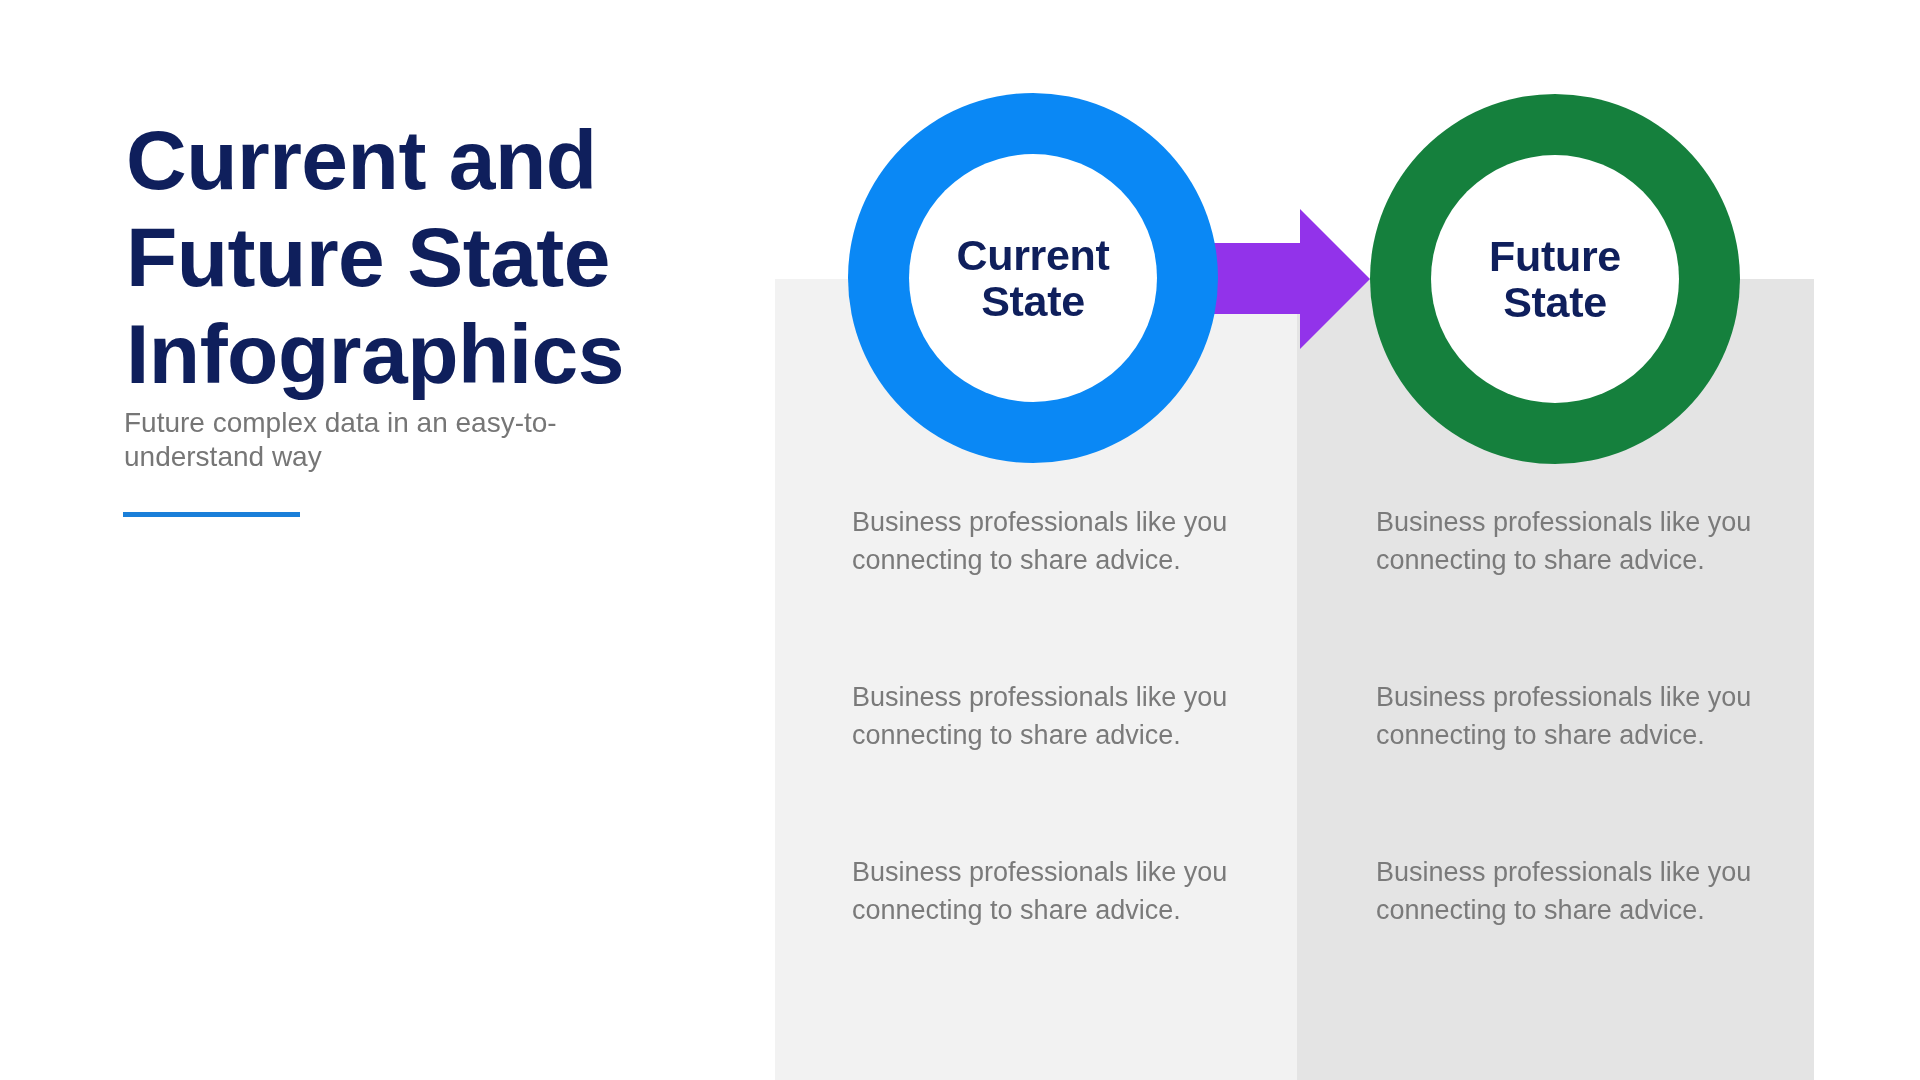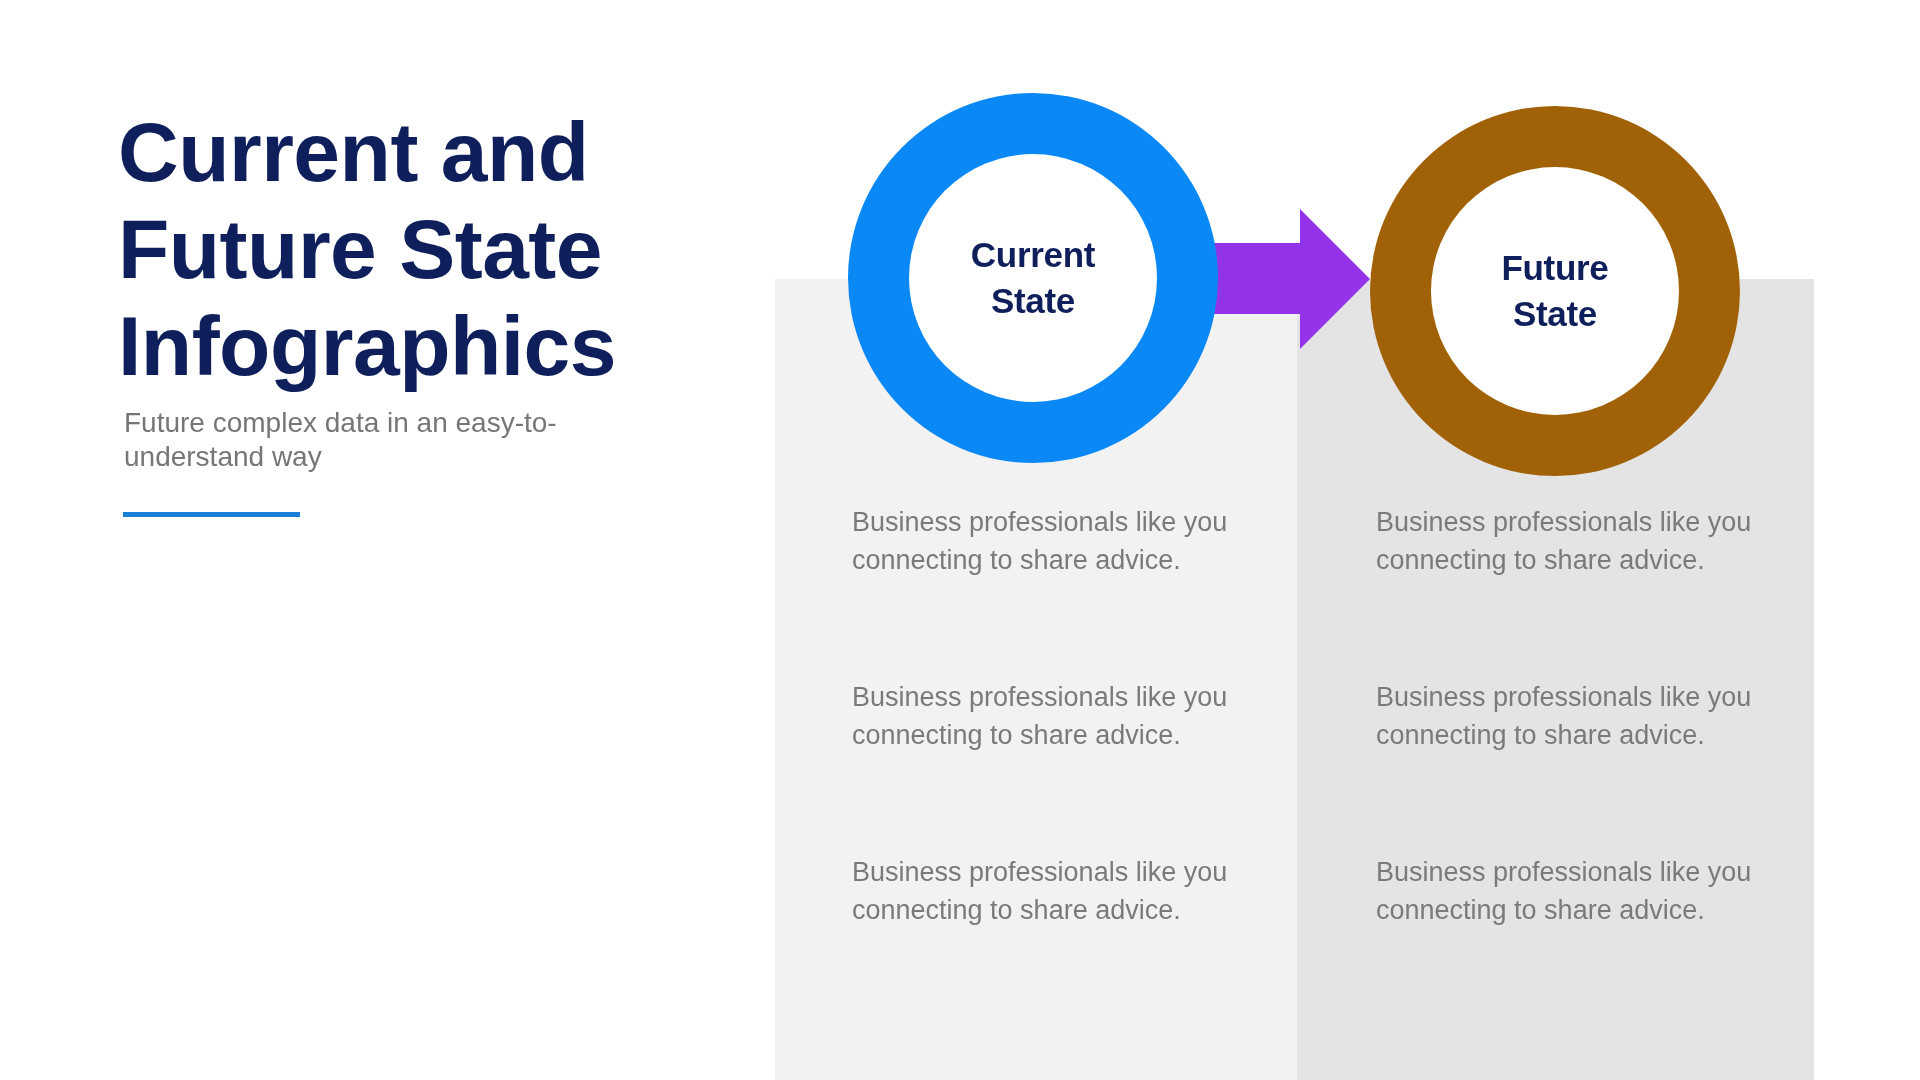--- a/index.html
+++ b/index.html
@@ -5,21 +5,21 @@
     html, body { margin: 0; padding: 0; }
     body {
       width: 1920px; height: 1080px; position: relative; overflow: hidden;
       background: #ffffff;
       font-family: "Liberation Sans", "DejaVu Sans", sans-serif;
     }
     .title {
       position: absolute; left: 118px; top: 104px; width: 600px;
       font-family: "Liberation Sans", sans-serif;
       font-weight: 700; font-size: 84px; line-height: 97px;
-      color: #0f1f5c; letter-spacing: -0.5px; margin: 0;
+      color: #0f1f5c; letter-spacing: -0.5px; margin: 8px;
     }
     .subtitle {
       position: absolute; left: 124px; top: 406px; width: 500px;
       font-size: 28px; line-height: 34px; color: #767676; margin: 0;
     }
     .accent-line {
       position: absolute; left: 123px; top: 512px; width: 177px; height: 5px;
       background: #1a7fd9;
     }
     .panel { position: absolute; top: 279px; bottom: 0; }
@@ -30,25 +30,25 @@
 
     .ring {
       position: absolute; width: 370px; height: 370px; border-radius: 50%;
       display: flex; align-items: center; justify-content: center;
     }
     .ring-inner {
       width: 248px; height: 248px; border-radius: 50%; background: #ffffff;
       display: flex; align-items: center; justify-content: center; text-align: center;
     }
     .ring-label {
-      font-weight: 700; font-size: 35px; line-height: 46px; color: #0f1f5c;
+      font-weight: 700; font-size: 43px; line-height: 46px; color: #0f1f5c;
       width: 200px; letter-spacing: -0.3px;
     }
     .ring-current { left: 848px; top: 93px; background: #0a88f5; }
-    .ring-future { left: 1370px; top: 106px; background: #a16207; }
+    .ring-future { left: 1370px; top: 94px; background: #15803d; }
 
     .col { position: absolute; top: 503px; width: 400px; }
     .col-left { left: 852px; }
     .col-right { left: 1376px; }
     .item {
       font-size: 27px; line-height: 38px; color: #7a7a7a;
       height: 175px; margin: 0;
     }
   </style>
 </head>

